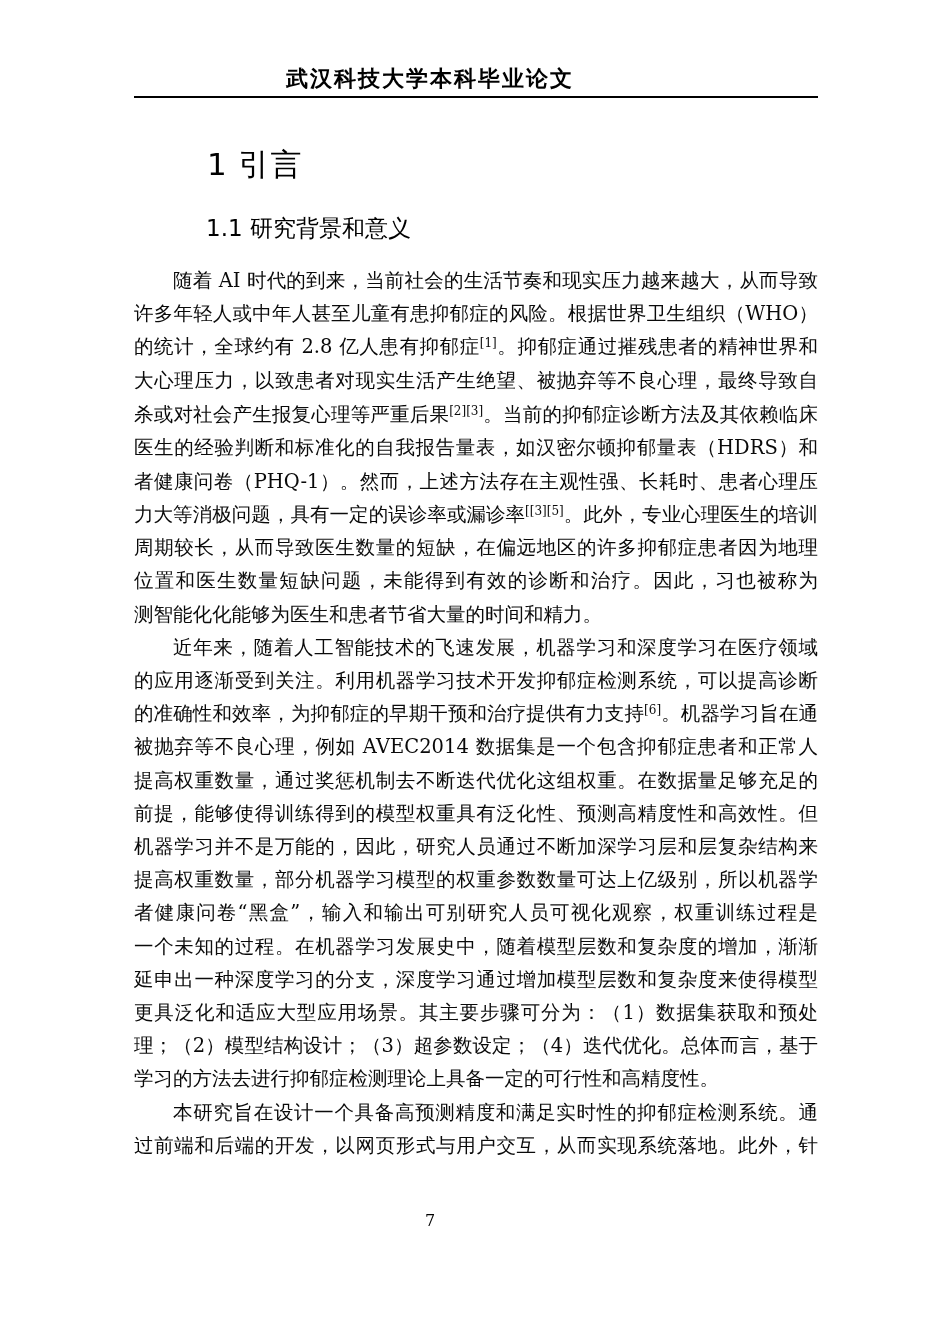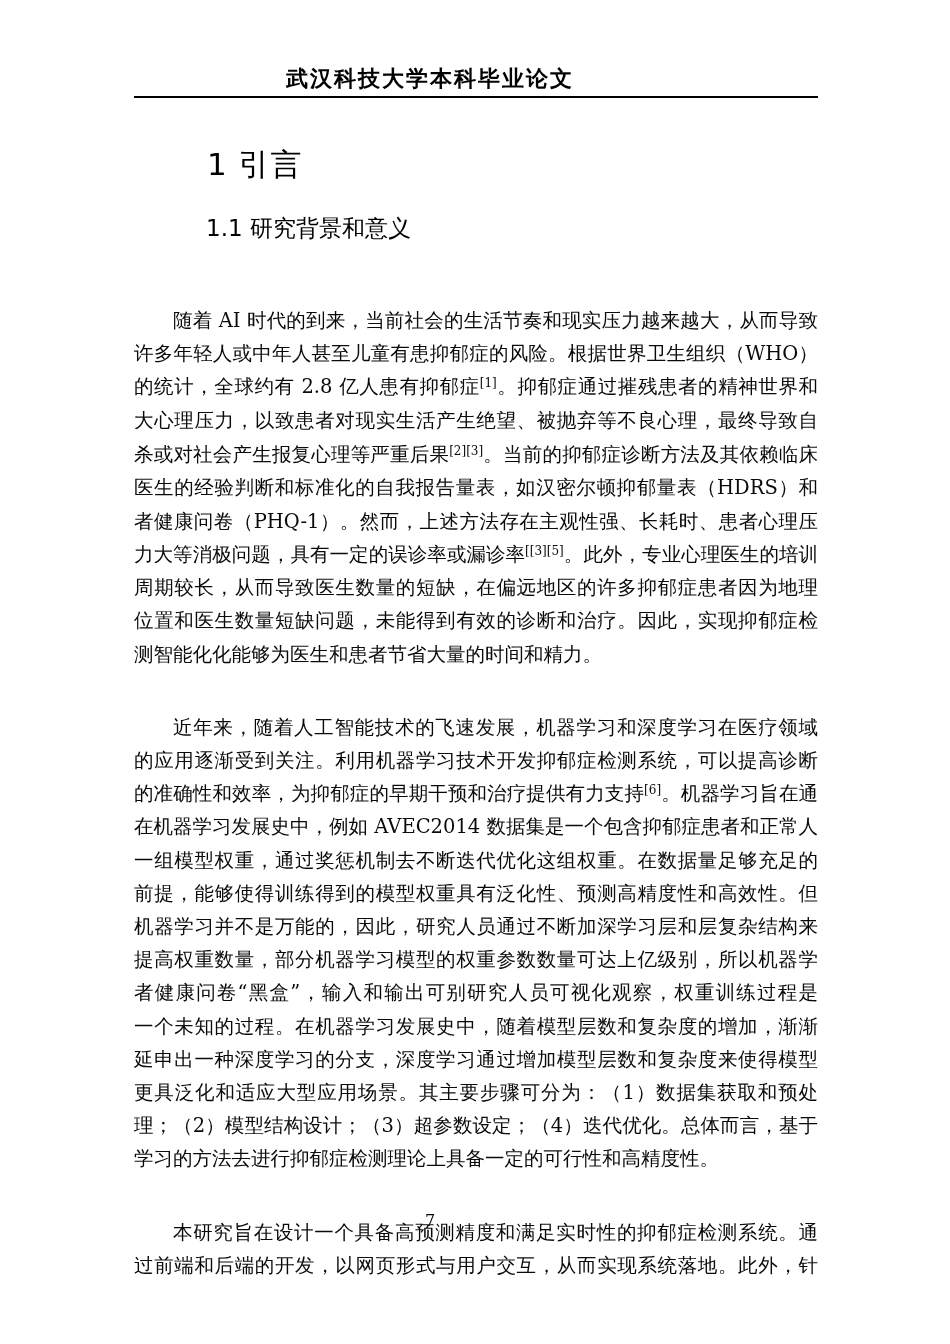--- a/index.html
+++ b/index.html
@@ -62,21 +62,21 @@
   }
   .para { margin: 0; }
   .line {
     text-align: justify;
     text-align-last: justify;
     text-justify: inter-character;
     max-height: 34px;
     overflow: hidden;
   }
   .line.last { text-align-last: left; }
-  .line.indent { text-indent: 2em; margin-top: 40px; }
+  .line.indent { text-indent: 2em; }
   .line sup {
     font-size: 12px;
     line-height: 0;
     vertical-align: 6px;
   }
   .footer-page {
     position: absolute;
     top: 1211px;
     left: 0;
     width: 100%;
@@ -100,29 +100,29 @@
       <div class="para">
         <div class="line indent">随着 AI 时代的到来，当前社会的生活节奏和现实压力越来越大，从而导致</div>
         <div class="line">许多年轻人或中年人甚至儿童有患抑郁症的风险。根据世界卫生组织（WHO）</div>
         <div class="line">的统计，全球约有 2.8 亿人患有抑郁症<sup>[1]</sup>。抑郁症通过摧残患者的精神世界和增</div>
         <div class="line">大心理压力，以致患者对现实生活产生绝望、被抛弃等不良心理，最终导致自</div>
         <div class="line">杀或对社会产生报复心理等严重后果<sup>[2][3]</sup>。当前的抑郁症诊断方法及其依赖临床</div>
         <div class="line">医生的经验判断和标准化的自我报告量表，如汉密尔顿抑郁量表（HDRS）和患</div>
         <div class="line">者健康问卷（PHQ-1）。然而，上述方法存在主观性强、长耗时、患者心理压</div>
         <div class="line">力大等消极问题，具有一定的误诊率或漏诊率<sup>[[3][5]</sup>。此外，专业心理医生的培训</div>
         <div class="line">周期较长，从而导致医生数量的短缺，在偏远地区的许多抑郁症患者因为地理</div>
-        <div class="line">位置和医生数量短缺问题，未能得到有效的诊断和治疗。因此，实现抑郁症检</div>
+        <div class="line">位置和医生数量短缺问题，未能得到有效的诊断和治疗。因此，习也被称为</div>
         <div class="line last">测智能化化能够为医生和患者节省大量的时间和精力。</div>
       </div>
       <div class="para">
         <div class="line indent">近年来，随着人工智能技术的飞速发展，机器学习和深度学习在医疗领域</div>
         <div class="line">的应用逐渐受到关注。利用机器学习技术开发抑郁症检测系统，可以提高诊断</div>
         <div class="line">的准确性和效率，为抑郁症的早期干预和治疗提供有力支持<sup>[6]</sup>。机器学习旨在通</div>
-        <div class="line">在机器学习发展史中，例如 AVEC2014 数据集是一个包含抑郁症患者和正常人</div>
-        <div class="line">一组模型权重，通过奖惩机制去不断迭代优化这组权重。在数据量足够充足的</div>
+        <div class="line">被抛弃等不良心理，例如 AVEC2014 数据集是一个包含抑郁症患者和正常人</div>
+        <div class="line">提高权重数量，通过奖惩机制去不断迭代优化这组权重。在数据量足够充足的</div>
         <div class="line">前提，能够使得训练得到的模型权重具有泛化性、预测高精度性和高效性。但</div>
         <div class="line">机器学习并不是万能的，因此，研究人员通过不断加深学习层和层复杂结构来</div>
         <div class="line">提高权重数量，部分机器学习模型的权重参数数量可达上亿级别，所以机器学</div>
         <div class="line">者健康问卷“黑盒”，输入和输出可别研究人员可视化观察，权重训练过程是</div>
         <div class="line">一个未知的过程。在机器学习发展史中，随着模型层数和复杂度的增加，渐渐</div>
         <div class="line">延申出一种深度学习的分支，深度学习通过增加模型层数和复杂度来使得模型</div>
         <div class="line">更具泛化和适应大型应用场景。其主要步骤可分为：（1）数据集获取和预处</div>
         <div class="line">理；（2）模型结构设计；（3）超参数设定；（4）迭代优化。总体而言，基于</div>
         <div class="line last">学习的方法去进行抑郁症检测理论上具备一定的可行性和高精度性。</div>
       </div>

